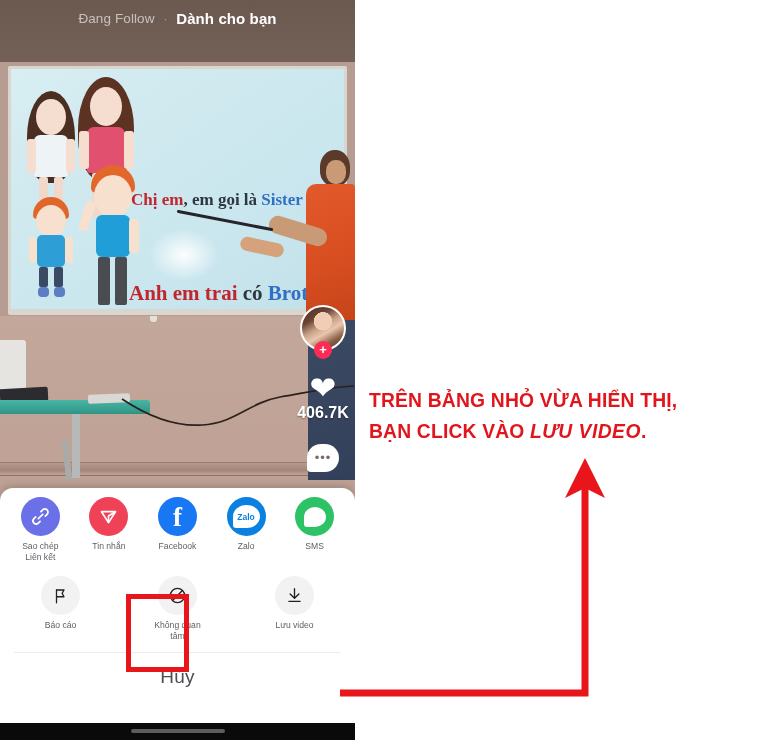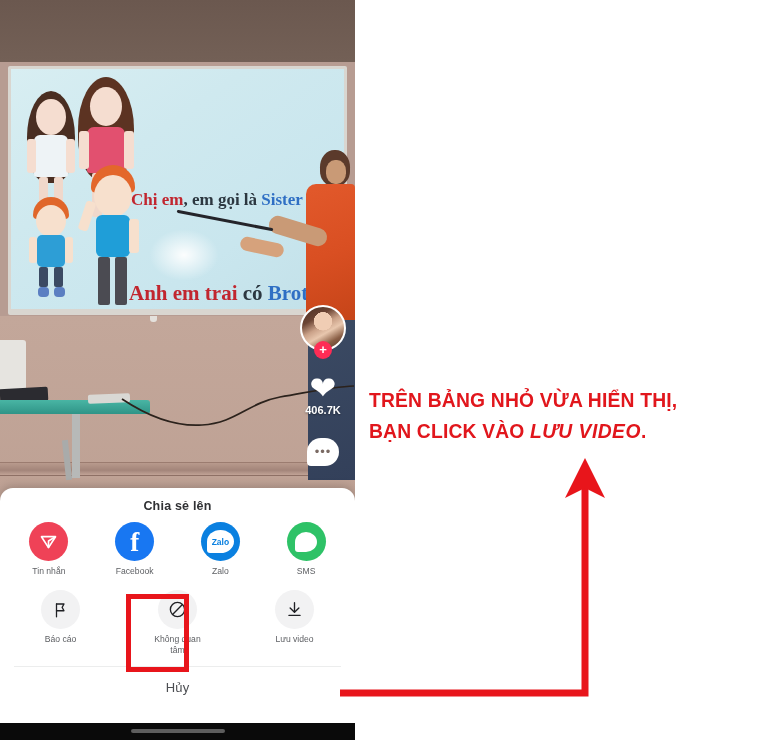--- a/index.html
+++ b/index.html
@@ -182,21 +182,21 @@
     width: 18px; height: 18px; border-radius: 50%;
     background: #fe2c55; color: #fff;
     font-size: 13px; line-height: 17px; text-align: center; font-weight: bold;
   }
   .rail-item { margin-top: 22px; text-align: center; }
   .heart-glyph {
     display: block; font-size: 32px; line-height: 30px; color: #ffffff;
   }
   .rail-count {
     display: block; margin-top: 1px;
-    font-size: 11px; color: #ffffff; font-weight: bold;
+    font-size: 16px; color: #ffffff; font-weight: bold;
     text-shadow: 0 1px 2px rgba(0,0,0,.4);
   }
   .comment-glyph {
     display: block; width: 32px; height: 28px; margin: 0 auto;
     background: #fff; border-radius: 14px 14px 14px 4px;
     position: relative;
   }
   .comment-dots {
     position: absolute; left: 0; right: 0; top: 10px;
     font-size: 13px; line-height: 8px; color: #7a6a63; letter-spacing: 1px;
@@ -225,21 +225,21 @@
   .ico {
     width: 39px; height: 39px; border-radius: 50%; margin: 0 auto;
     display: flex; align-items: center; justify-content: center;
     position: relative;
   }
   .ico-grey { background: #f2f2f3; }
   .divider {
     height: 1px; background: #eceded; margin: 10px 14px 0 14px;
   }
   .cancel {
-    text-align: center; font-size: 13px; color: #4c4e52;
+    text-align: center; font-size: 19px; color: #4c4e52;
     padding-top: 13px; letter-spacing: .2px;
   }
 
   
   .zalo-ring {
     width: 39px; height: 39px; border-radius: 50%;
     background: #0a80e0;
     display: flex; align-items: center; justify-content: center;
   }
   .zalo-inner {
@@ -383,42 +383,57 @@
     <div class="laptop-lid"></div>
     <div class="laptop"></div>
     <div class="desk-top"></div>
     <div class="desk-leg"></div>
     <div class="desk-leg2"></div>
     <div class="router"></div>
     <svg class="cable" viewBox="0 0 235 90">
       <path d="M2 14 C 26 30, 52 42, 82 40 C 116 38, 128 18, 160 12 C 190 7, 210 2, 234 1" stroke="#2b221c" stroke-width="1.7" fill="none"></path>
     </svg>
 
+    <div class="video-header">
+      <span class="tab-inactive">Đang Follow</span>
+      <span class="tab-sep">·</span>
+      <span class="tab-active">Dành cho bạn</span>
+    </div>
 
     <div class="rail">
       <div class="avatar-wrap">
         <div class="avatar"></div>
         <div class="plus-badge">+</div>
       </div>
       <div class="rail-item">
         <span class="heart-glyph">❤</span>
         <span class="rail-count">406.7K</span>
       </div>
       <div class="rail-item">
         <span class="comment-glyph">
           <span class="comment-dots">•••</span>
         </span>
       </div>
     </div>
 
     <div class="sheet">
-      <div class="sheet-title">Chia sẻ lên</div>
 
       <div class="row">
 
+        <div class="cell">
+          <div class="ico" style="background:#6b6fe8;">
+            <svg width="21" height="21" viewBox="0 0 24 24" fill="none" stroke="#fff" stroke-width="2" stroke-linecap="round">
+              <path d="M9.5 14.5 L14.5 9.5"></path>
+              <path d="M12.5 6.5 l2-2 a3.5 3.5 0 0 1 5 5 l-2 2"></path>
+              <path d="M11.5 17.5 l-2 2 a3.5 3.5 0 0 1 -5 -5 l2 -2"></path>
+            </svg>
+          </div>
+          <div class="cell-label" style="white-space:pre-line;">Sao chép
+Liên kết</div>
+        </div>
 
         <div class="cell">
           <div class="ico" style="background:#ef4257;">
             <svg width="21" height="21" viewBox="0 0 24 24" fill="none" stroke="#fff" stroke-width="1.9" stroke-linejoin="round">
               <path d="M4 6.5 L20 6.5 L12 19 Z"></path>
               <path d="M12 19 L12 11.5 L20 6.5"></path>
             </svg>
           </div>
           <div class="cell-label">Tin nhắn</div>
         </div>

